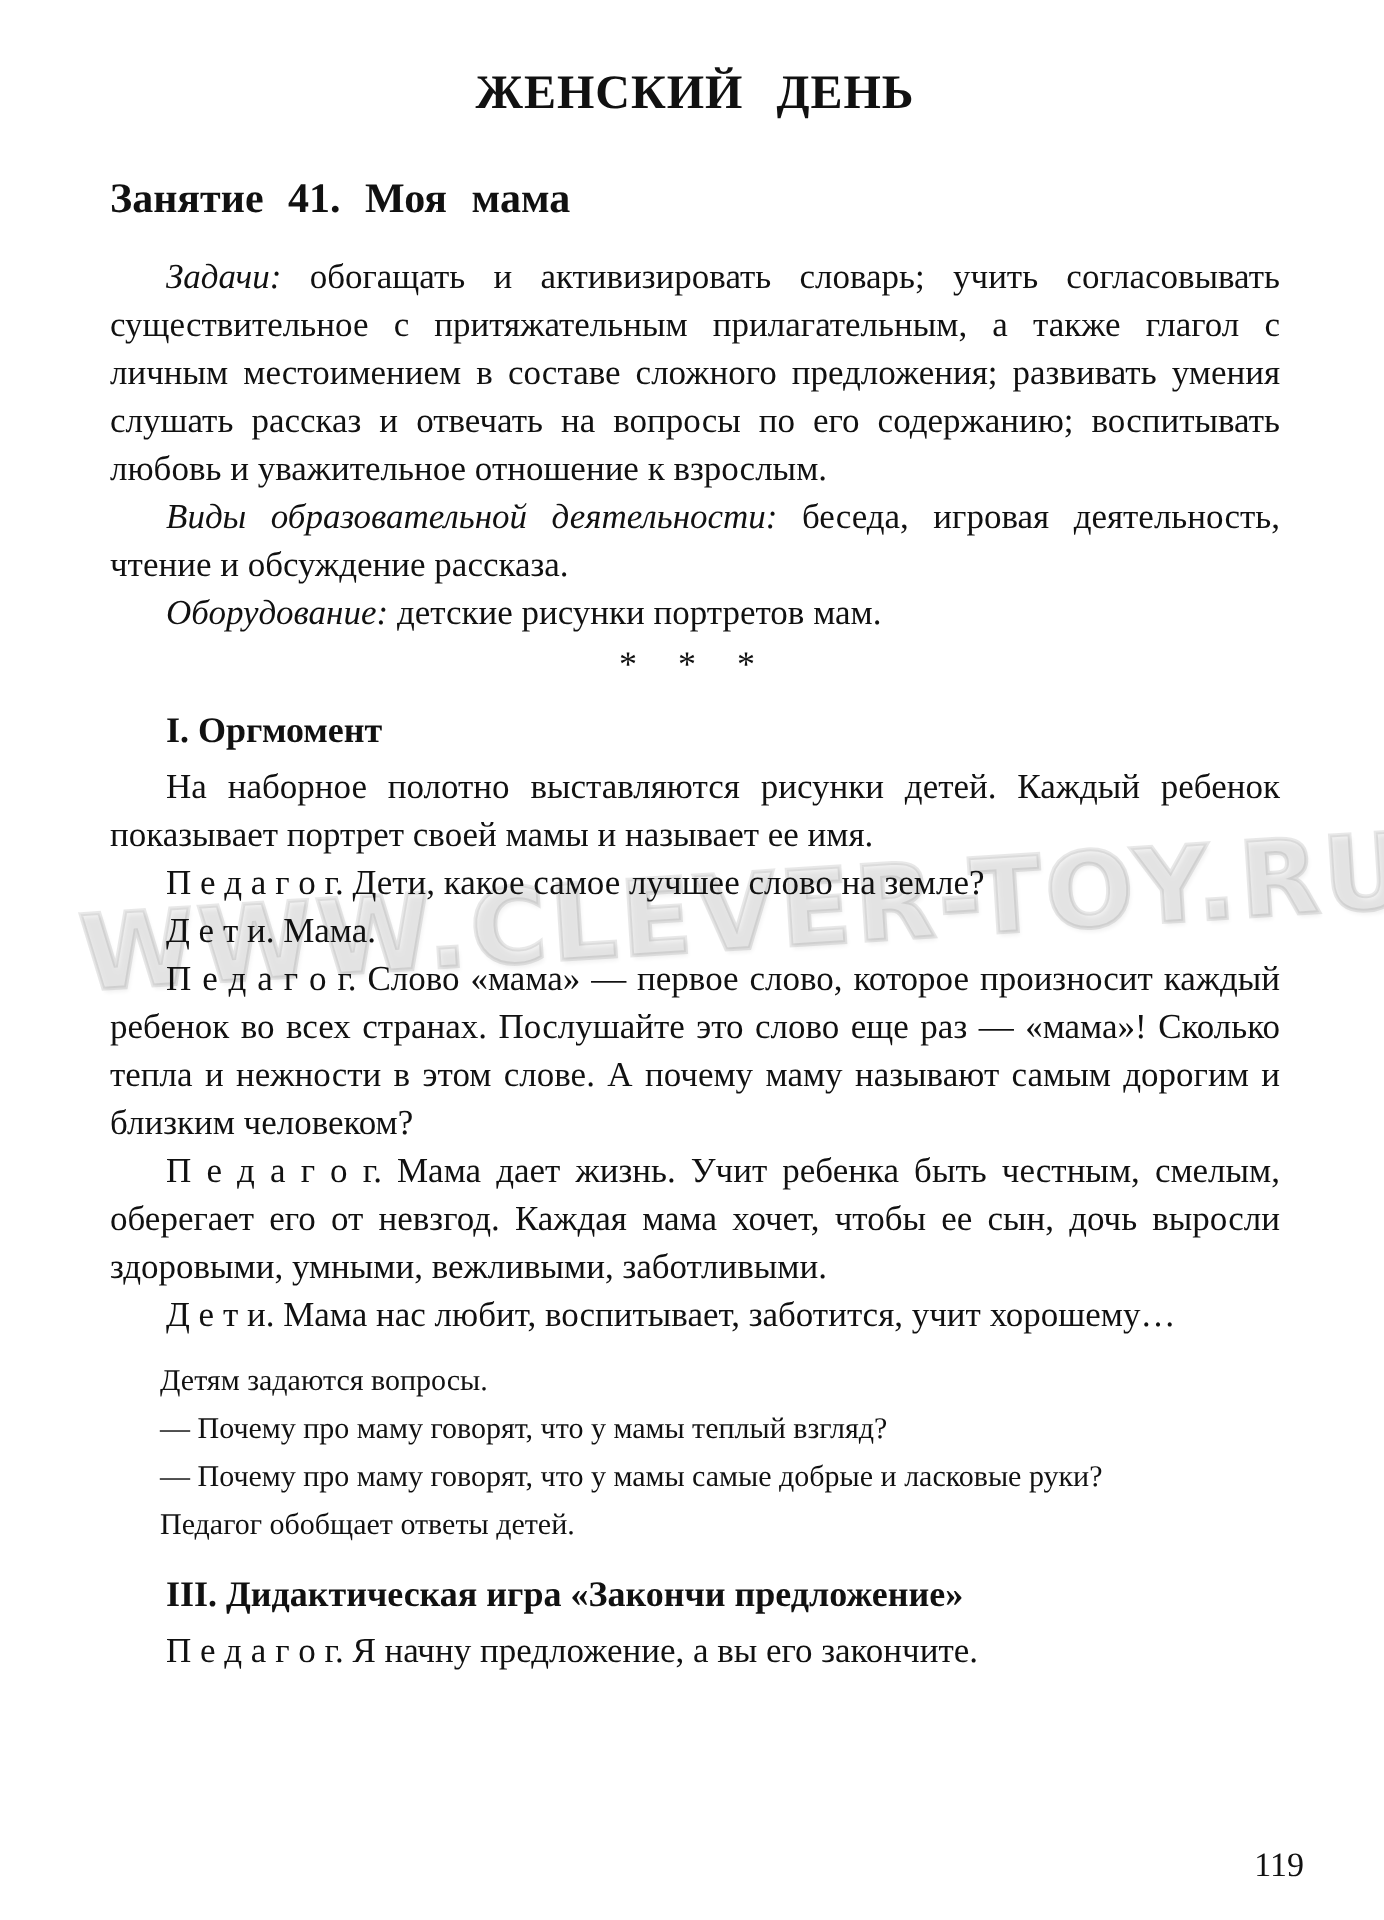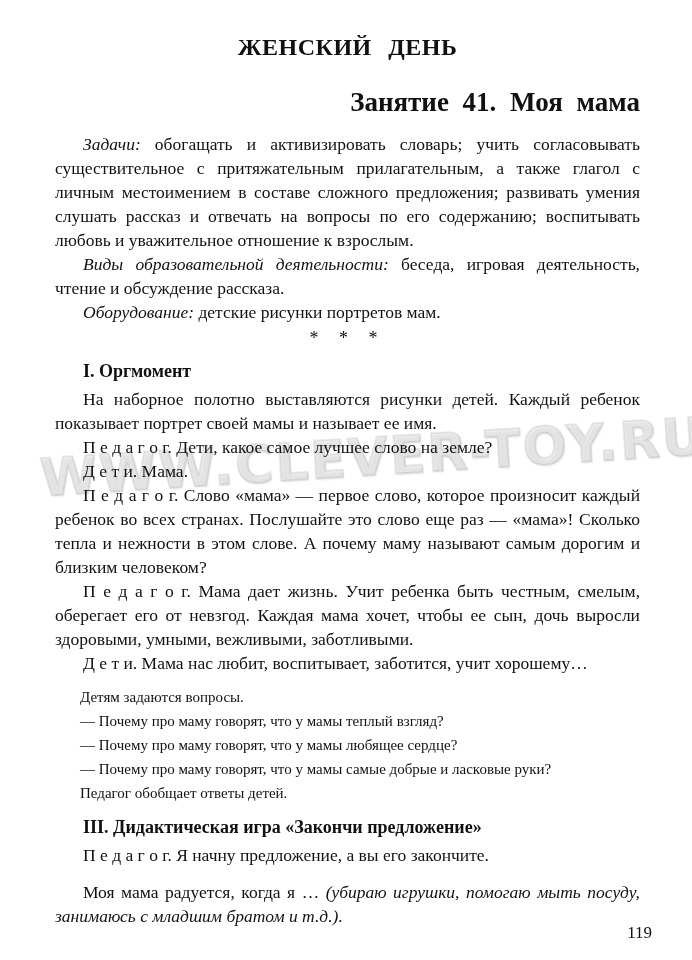--- a/index.html
+++ b/index.html
@@ -25,23 +25,23 @@
   }
   .chapter-title {
     font-size: 24px;
     font-weight: bold;
     text-align: center;
     word-spacing: 10px;
     letter-spacing: 0.5px;
     margin: 4px 0 26px 0;
   }
   .lesson-title {
-    font-size: 27px;
+    font-size: 21px;
     font-weight: bold;
-    text-align: right;
+    text-align: left;
     word-spacing: 7px;
     margin: 0 0 14px 0;
   }
   p.body-par {
     font-size: 17.5px;
     line-height: 24px;
     text-align: justify;
     text-indent: 28px;
     margin: 0;
   }
@@ -128,26 +128,24 @@
 
   <p class="body-par">П е д а г о г. Дети, какое самое лучшее слово на земле?</p>
   <p class="body-par">Д е т и. Мама.</p>
   <p class="body-par">П е д а г о г. Слово «мама» — первое слово, которое произносит каждый ребенок во всех странах. Послушайте это слово еще раз — «мама»! Сколько тепла и нежности в этом слове. А почему маму называют самым дорогим и близким человеком?</p>
   <p class="body-par">П е д а г о г. Мама дает жизнь. Учит ребенка быть честным, смелым, оберегает его от невзгод. Каждая мама хочет, чтобы ее сын, дочь выросли здоровыми, умными, вежливыми, заботливыми.</p>
   <p class="body-par">Д е т и. Мама нас любит, воспитывает, заботится, учит хорошему…</p>
 
   <div class="questions-block">
     <p>Детям задаются вопросы.</p>
     <p>— Почему про маму говорят, что у мамы теплый взгляд?</p>
-    <p>— Почему про маму говорят, что у мамы любящее сердце?</p>
     <p>— Почему про маму говорят, что у мамы самые добрые и ласковые руки?</p>
     <p>Педагог обобщает ответы детей.</p>
   </div>
 
   <h3 class="section-heading">III. Дидактическая игра «Закончи предложение»</h3>
 
   <p class="body-par">П е д а г о г. Я начну предложение, а вы его закончите.</p>
 
-  <p class="body-par final-par"><span>Моя мама радуется, когда я … </span><span class="italic-part">(убираю игрушки, помогаю мыть посуду, занимаюсь с младшим братом и т.д.).</span></p>
 
 </div>
 
 <div class="page-number">119</div>
 
 </body></html>

